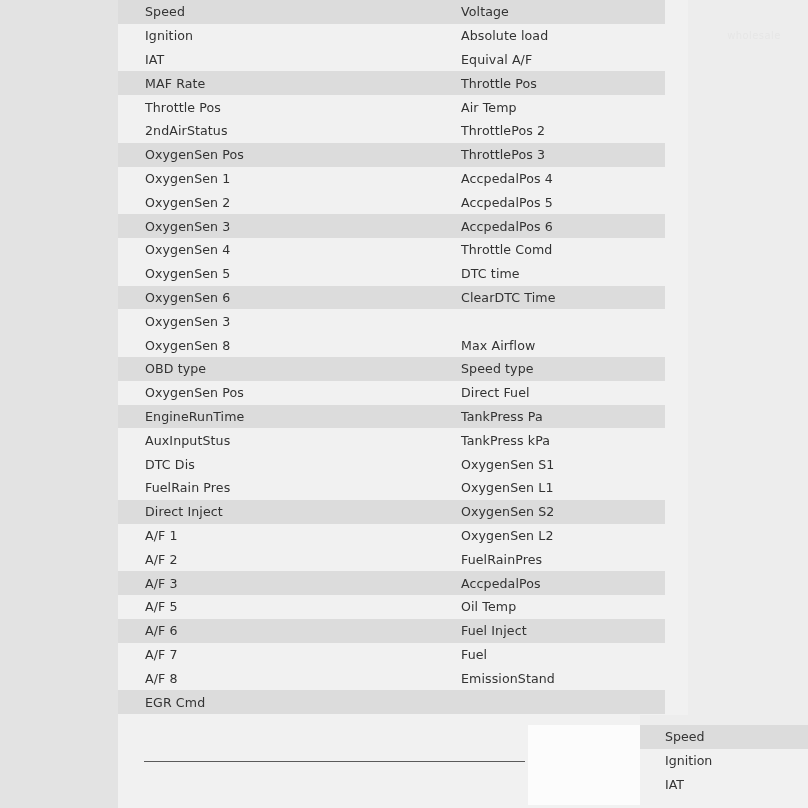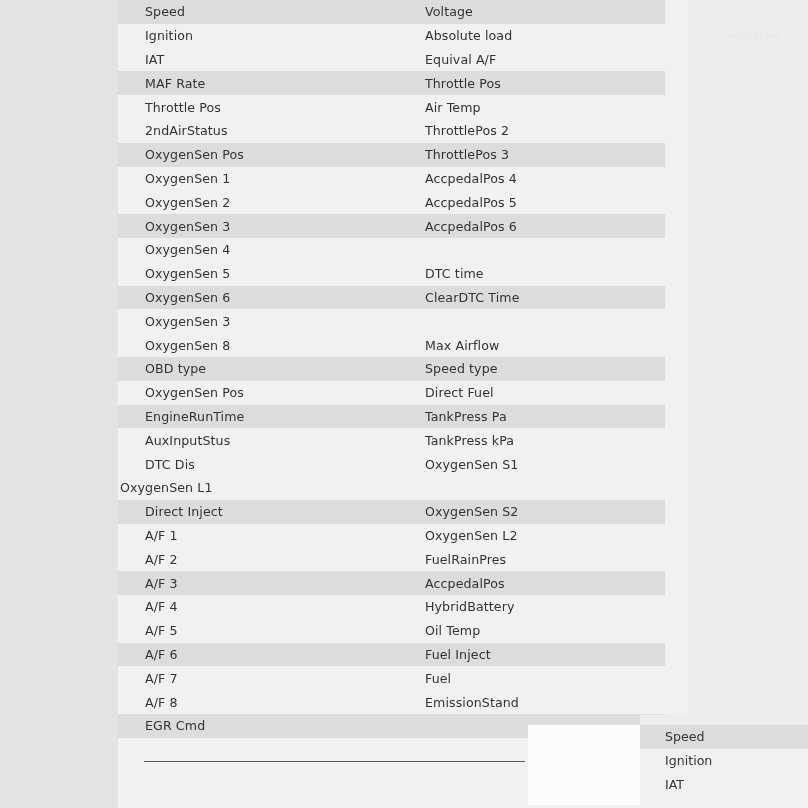--- a/index.html
+++ b/index.html
@@ -86,20 +86,21 @@
   }
   .param-cell.left {
     width: 305px;
     padding-left: 27px;
     box-sizing: border-box;
   }
   .param-cell.right {
     flex: 1;
     padding-left: 2px;
     box-sizing: border-box;
+    margin-left: 36px;
   }
 
   
   .table-rule {
     position: absolute;
     left: 144px;
     top: 761px;
     width: 381px;
     height: 1px;
     background: #5a5a5a;
@@ -215,20 +216,21 @@
       <div class="param-row">
         <div class="param-cell left">OxygenSen 2</div>
         <div class="param-cell right">AccpedalPos 5</div>
       </div>
       <div class="param-row striped">
         <div class="param-cell left">OxygenSen 3</div>
         <div class="param-cell right">AccpedalPos 6</div>
       </div>
       <div class="param-row">
         <div class="param-cell left">OxygenSen 4</div>
+        <div class="param-cell right">Throttle Comd</div>
       </div>
       <div class="param-row">
         <div class="param-cell left">OxygenSen 5</div>
         <div class="param-cell right">DTC time</div>
       </div>
       <div class="param-row striped">
         <div class="param-cell left">OxygenSen 6</div>
         <div class="param-cell right">ClearDTC Time</div>
       </div>
       <div class="param-row">
@@ -252,41 +254,38 @@
       </div>
       <div class="param-row">
         <div class="param-cell left">AuxInputStus</div>
         <div class="param-cell right">TankPress kPa</div>
       </div>
       <div class="param-row">
         <div class="param-cell left">DTC Dis</div>
         <div class="param-cell right">OxygenSen S1</div>
       </div>
       <div class="param-row">
+        <div class="param-cell left">FuelRain Pres</div>
         <div class="param-cell right">OxygenSen L1</div>
       </div>
       <div class="param-row striped">
         <div class="param-cell left">Direct Inject</div>
         <div class="param-cell right">OxygenSen S2</div>
       </div>
       <div class="param-row">
         <div class="param-cell left">A/F 1</div>
         <div class="param-cell right">OxygenSen L2</div>
       </div>
       <div class="param-row">
         <div class="param-cell left">A/F 2</div>
         <div class="param-cell right">FuelRainPres</div>
       </div>
       <div class="param-row striped">
         <div class="param-cell left">A/F 3</div>
         <div class="param-cell right">AccpedalPos</div>
-      </div>
-      <div class="param-row">
-        <div class="param-cell left">A/F 4</div>
-        <div class="param-cell right">HybridBattery</div>
       </div>
       <div class="param-row">
         <div class="param-cell left">A/F 5</div>
         <div class="param-cell right">Oil Temp</div>
       </div>
       <div class="param-row striped">
         <div class="param-cell left">A/F 6</div>
         <div class="param-cell right">Fuel Inject</div>
       </div>
       <div class="param-row">

